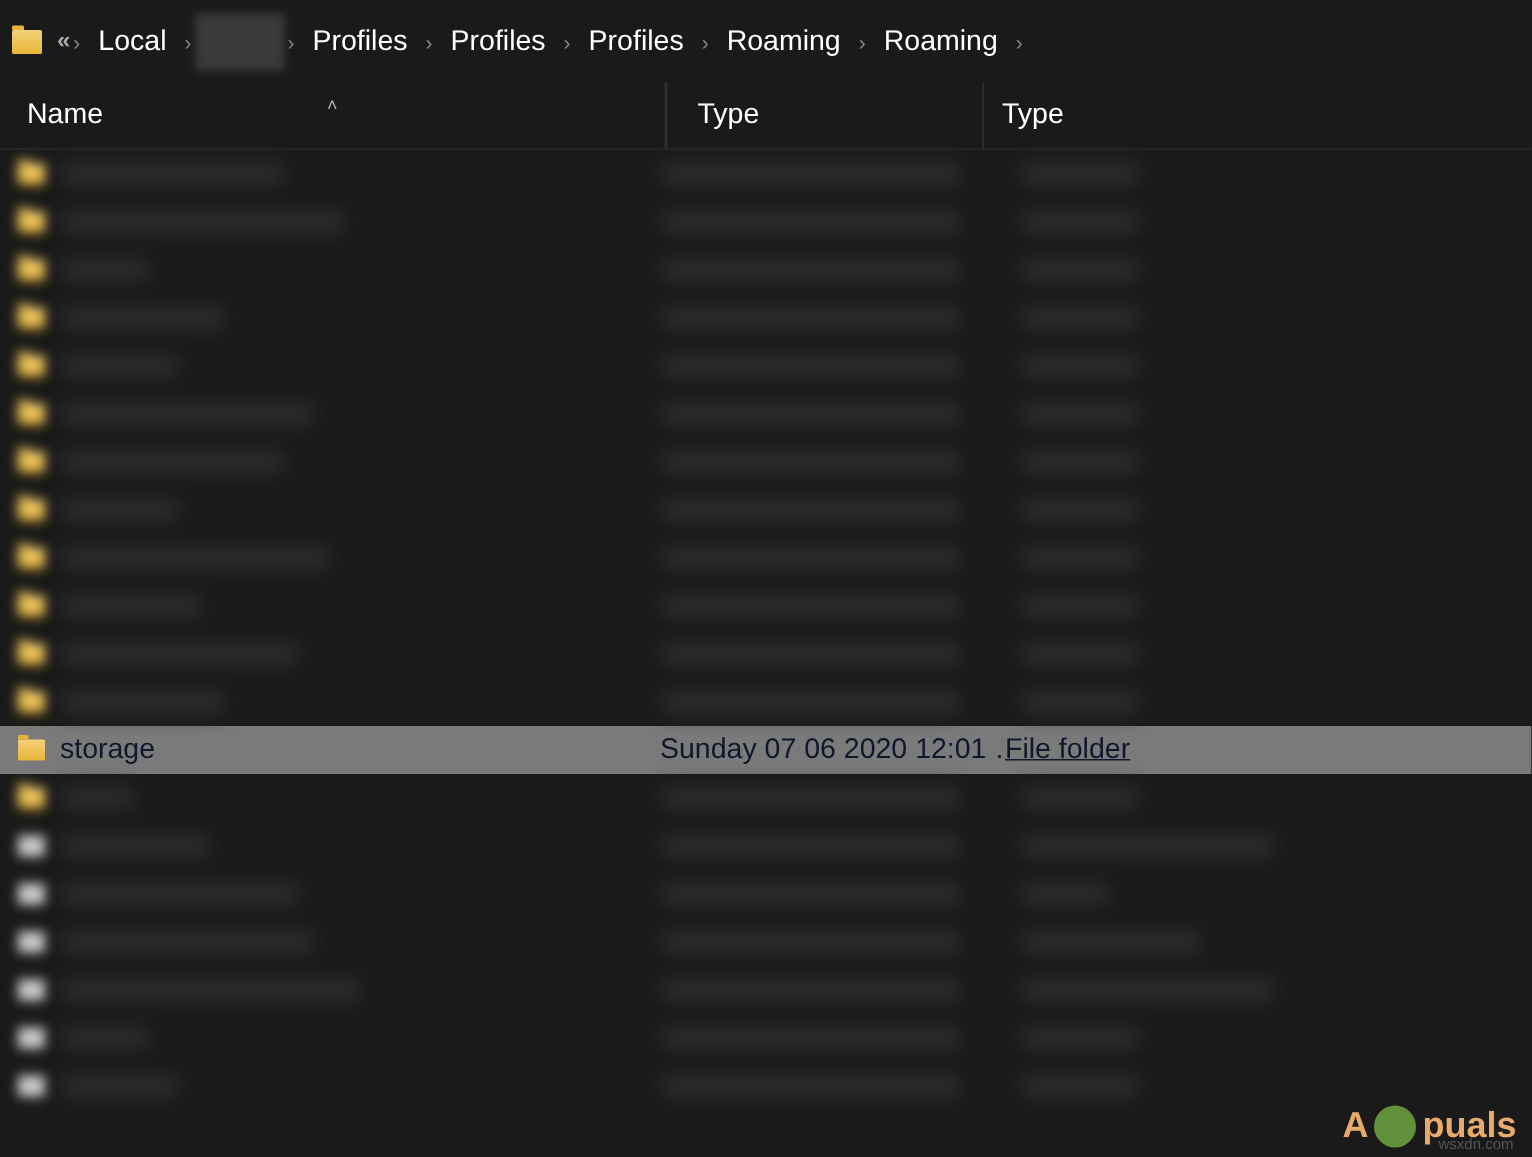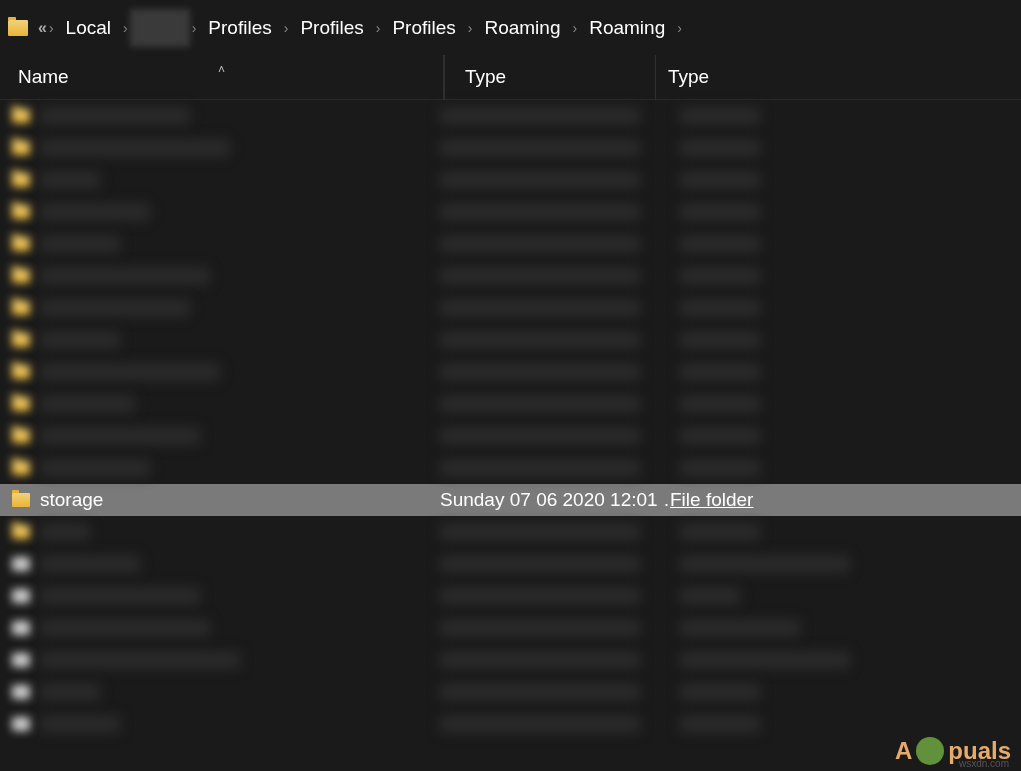--- a/index.html
+++ b/index.html
@@ -89,21 +89,21 @@
     }
     .file-row {
       height: 32px;
       display: flex;
       align-items: center;
       font-size: 19px;
       padding: 0 6px;
     }
     .file-row.selected {
       background: #7a7a7a;
-      color: #ffffff;
+      color: #0f172a;
     }
     .file-row.blurred .row-name,
     .file-row.blurred .row-date,
     .file-row.blurred .row-type,
     .file-row.blurred .row-size {
       filter: blur(6px);
       color: #666;
       background: #2a2a2a;
       border-radius: 4px;
     }

